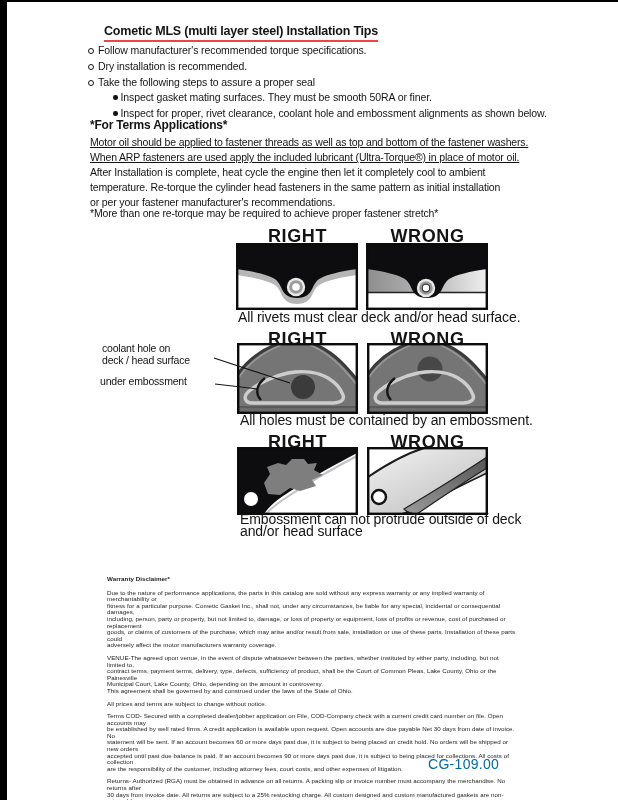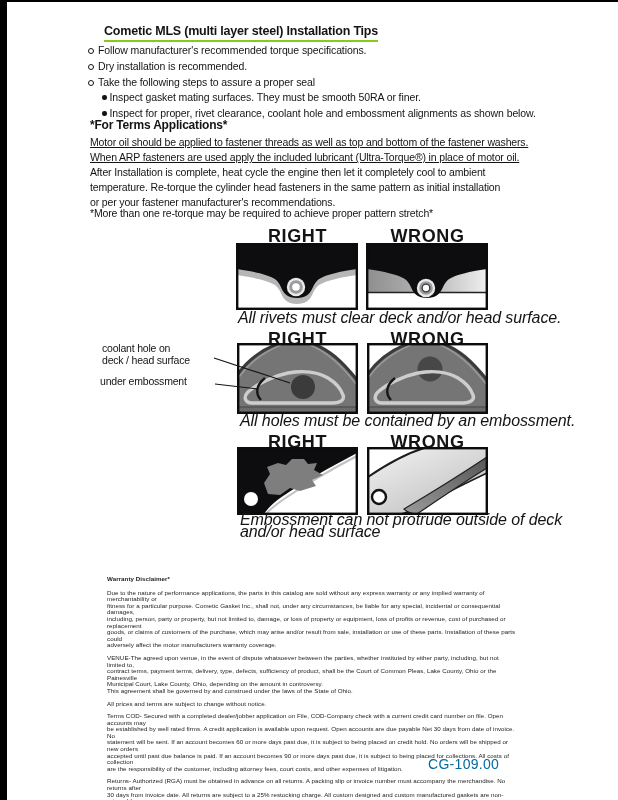--- a/index.html
+++ b/index.html
@@ -2,40 +2,40 @@
 <html><head>
 <meta charset="utf-8">
 <style>
   html,body{margin:0;padding:0;background:#fff;}
   .page{position:relative;width:618px;height:800px;background:#ffffff;overflow:hidden;
         font-family:"Liberation Sans",sans-serif;color:#141414;}
   .edge-left{position:absolute;left:0;top:0;width:7px;height:800px;background:#000;}
   .edge-top{position:absolute;left:0;top:0;width:618px;height:2px;background:#000;}
 
   .title{position:absolute;left:104px;top:24px;font-size:12.5px;font-weight:bold;
-         letter-spacing:-0.2px;border-bottom:2px solid #84cc16;padding-bottom:2px;}
+         letter-spacing:-0.2px;border-bottom:2px solid #ef4444;padding-bottom:2px;}
 
   .bullets{position:absolute;left:88px;top:44px;font-size:10.5px;letter-spacing:-0.1px;}
   .b-row{display:flex;align-items:flex-start;height:15.8px;}
-  .b-row.sub{margin-left:14px;}
+  .b-row.sub{margin-left:25px;}
   .ring{flex:0 0 auto;width:4px;height:4px;border:1px solid #141414;border-radius:50%;
         margin:4px 4px 0 0;}
   .dot{flex:0 0 auto;width:4.5px;height:4.5px;background:#141414;border-radius:50%;
        margin:4px 3px 0 0;}
 
   .diesel-h{position:absolute;left:90px;top:118px;font-size:12px;font-weight:bold;letter-spacing:-0.2px;}
   .para{position:absolute;left:90px;width:480px;font-size:10.5px;line-height:15.2px;
         letter-spacing:-0.15px;white-space:pre-line;}
   .p1{top:135px;text-decoration:underline;}
   .p2{top:165px;}
   .note{top:206px;}
 
   .fig-label{position:absolute;width:121px;text-align:center;font-size:18px;font-weight:bold;
              letter-spacing:0.6px;}
-  .fig-cap{position:absolute;font-size:16px;letter-spacing:-0.1px;line-height:11.5px;white-space:pre-line;font-style:italic;}
+  .fig-cap{position:absolute;font-size:14px;letter-spacing:-0.1px;line-height:11.5px;white-space:pre-line;}
   .fig-box{position:absolute;}
 
   .callout{position:absolute;font-size:10.5px;line-height:11.5px;
            letter-spacing:-0.2px;white-space:pre-line;}
   .co1{left:102px;top:343px;width:110px;}
   .co2{left:100px;top:376px;width:112px;}
 
   .overlay{position:absolute;left:0;top:0;width:618px;height:800px;pointer-events:none;}
 
   .disc{position:absolute;left:107px;top:576px;width:410px;font-size:6.2px;line-height:6.6px;
@@ -76,21 +76,21 @@
       <span>Inspect for proper, rivet clearance, coolant hole and embossment alignments as shown below.</span>
     </div>
   </div>
 
   <div class="diesel-h">*For Terms Applications*</div>
   <div class="para p1">Motor oil should be applied to fastener threads as well as top and bottom of the fastener washers.
 When ARP fasteners are used apply the included lubricant (Ultra-Torque®) in place of motor oil.</div>
   <div class="para p2">After Installation is complete, heat cycle the engine then let it completely cool to ambient
 temperature. Re-torque the cylinder head fasteners in the same pattern as initial installation
 or per your fastener manufacturer's recommendations.</div>
-  <div class="para note">*More than one re-torque may be required to achieve proper pattern stretch*</div>
+  <div class="para note">*More than one re-torque may be required to achieve proper fastener stretch*</div>
 
   <div class="fig-label" style="left:237px;top:226px;">RIGHT</div>
   <div class="fig-label" style="left:367px;top:226px;">WRONG</div>
 
   <svg class="fig-box" style="left:236px;top:243px;" width="122" height="67" viewBox="0 0 122 67">
     <rect width="122" height="67" fill="#ffffff"></rect>
     <path d="M1,1 H121 V32 C102,35 93,37 85,41 C74,46 79,61 61,61 C43,61 48,46 37,41 C29,37 20,35 1,32 Z" fill="#b6b6b6"></path>
     <path d="M1,1 H121 V26 C102,29 93,31 85,35 C74,40 79,55 61,55 C43,55 48,40 37,35 C29,31 20,29 1,26 Z" fill="#0d0d10"></path>
     <circle cx="60" cy="44" r="9.2" fill="#e8e8e8"></circle>
     <circle cx="60" cy="44" r="6.8" fill="#9b9b9b"></circle>

